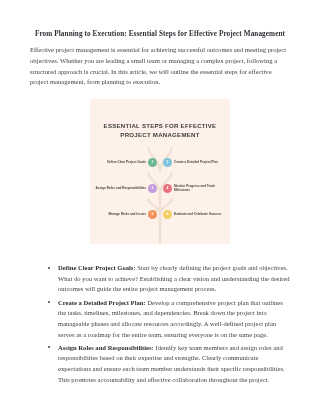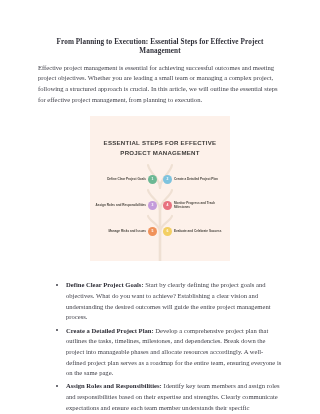--- a/index.html
+++ b/index.html
@@ -13,21 +13,21 @@
     font-family: "Liberation Serif", serif;
     color: #3a3a42;
     overflow: hidden;
   }
   .page {
     width: 320px;
     height: 414px;
     position: relative;
     background: #ffffff;
     box-sizing: border-box;
-    padding: 8px;
+    padding: 0;
   }
   .article {
     padding: 30px 30px 0 30px;
     box-sizing: border-box;
   }
   .doc-title {
     font-family: "Liberation Serif", serif;
     font-size: 7.2px;
     font-weight: bold;
     color: #2f2f38;

